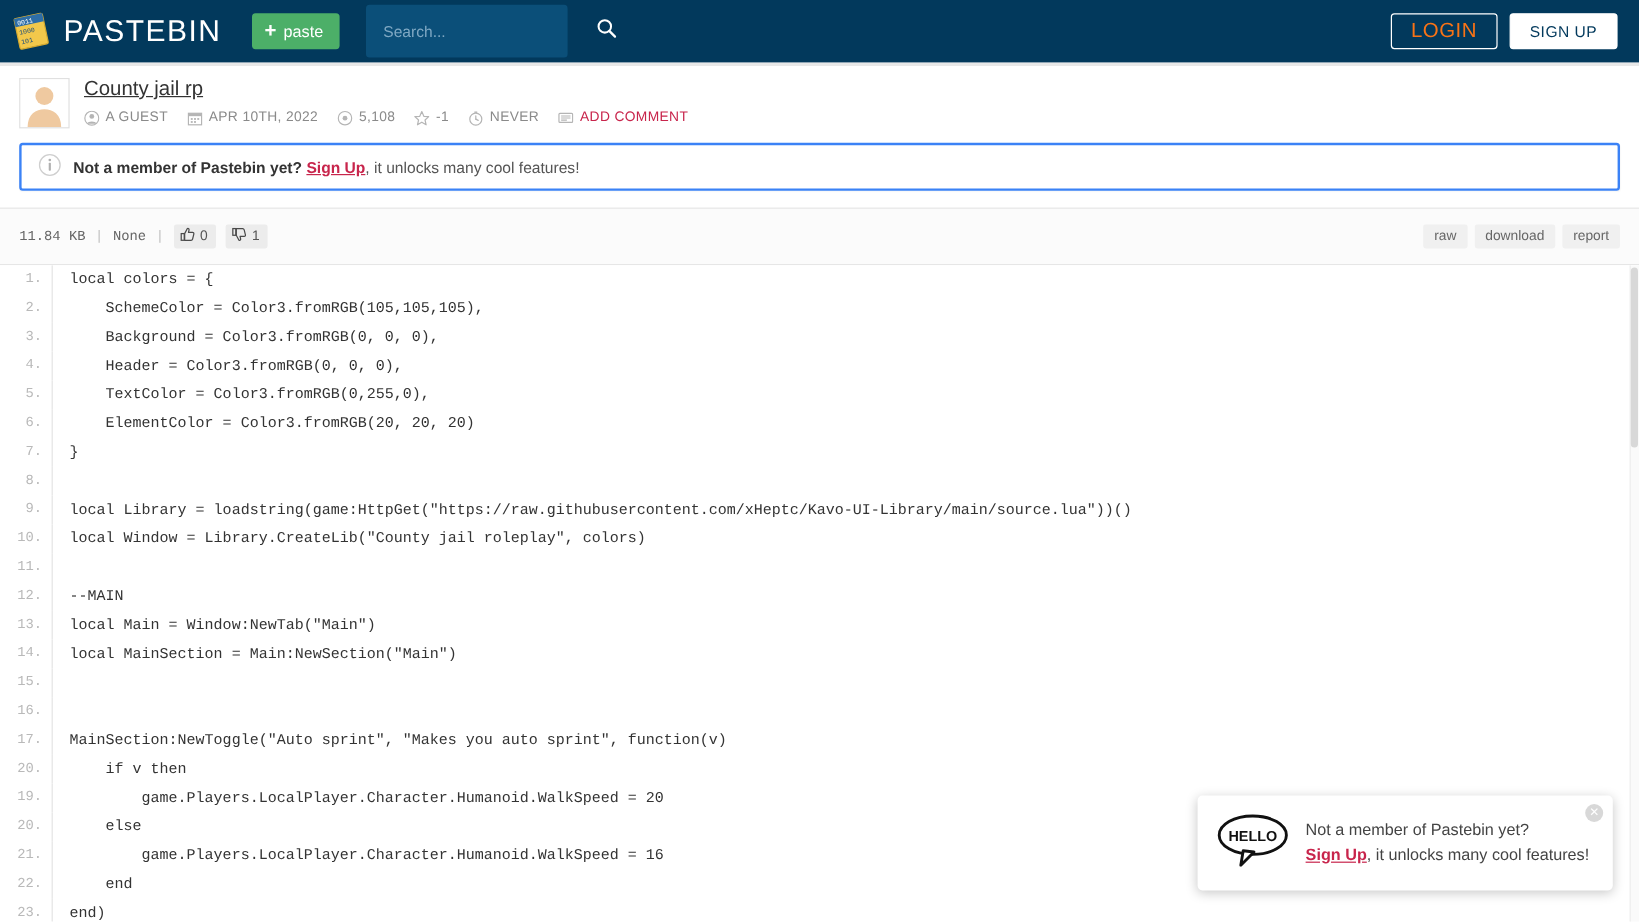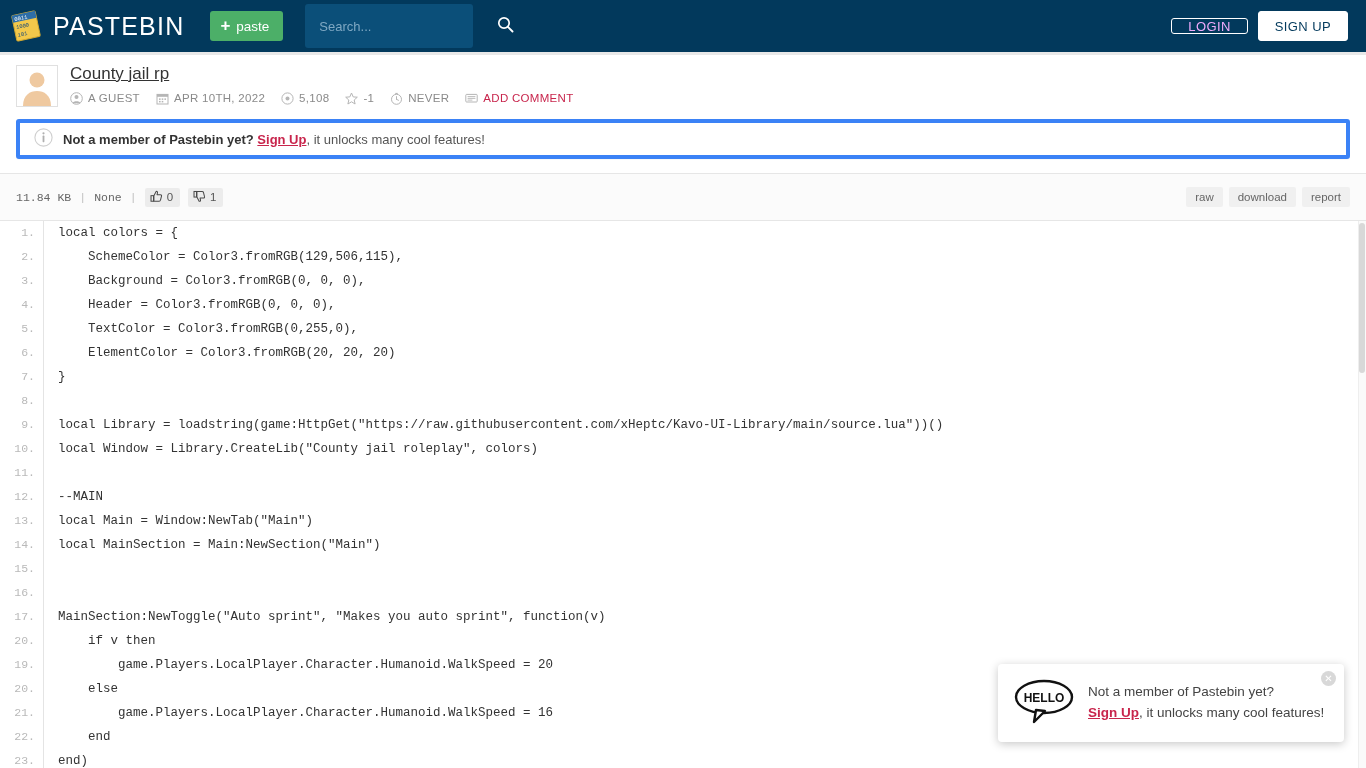--- a/index.html
+++ b/index.html
@@ -76,26 +76,26 @@
   .search-box input::placeholder { color: #7fa8c3; }
   .nav-right {
     position: absolute;
     right: 18px;
     display: flex;
     align-items: center;
     gap: 10px;
   }
   .btn-login {
     border: 1px solid #ffffff;
-    color: #f0abfc;
+    color: #f97316;
     background: transparent;
     border-radius: 3px;
-    height: 16px;
+    height: 30px;
     padding: 0 16px;
-    font-size: 13px;
+    font-size: 17px;
     letter-spacing: .4px;
     cursor: pointer;
     font-family: "Liberation Sans", sans-serif;
   }
   .btn-signup {
     border: 1px solid #ffffff;
     color: #02395c;
     background: #ffffff;
     border-radius: 3px;
     height: 30px;
@@ -148,21 +148,21 @@
     gap: 5px;
     margin-right: 12px;
   }
   .meta-item:last-child { margin-right: 0; }
   .meta-item.link { color: #c8254c; cursor: pointer; }
   .mi { display: inline-flex; width: 13px; height: 13px; align-items: center; justify-content: center; }
 
   
   .banner {
     margin: 12px 16px 0 16px;
-    border: 4px solid #3b82f6;
+    border: 2px solid #3b82f6;
     background: #ffffff;
     border-radius: 3px;
     height: 40px;
     display: flex;
     align-items: center;
     gap: 10px;
     padding: 0 14px;
     font-size: 13px;
     color: #555555;
     box-shadow: 0 1px 1px rgba(0,0,0,.03);
@@ -466,21 +466,21 @@
 </div>
 
 <div class="code-area">
   <div class="code-lines" id="code-lines">
       <div class="cl">
         <span class="ln">1.</span>
         <span class="lt">local colors = {</span>
       </div>
       <div class="cl">
         <span class="ln">2.</span>
-        <span class="lt">    SchemeColor = Color3.fromRGB(129,506,115),</span>
+        <span class="lt">    SchemeColor = Color3.fromRGB(105,105,105),</span>
       </div>
       <div class="cl">
         <span class="ln">3.</span>
         <span class="lt">    Background = Color3.fromRGB(0, 0, 0),</span>
       </div>
       <div class="cl">
         <span class="ln">4.</span>
         <span class="lt">    Header = Color3.fromRGB(0, 0, 0),</span>
       </div>
       <div class="cl">

